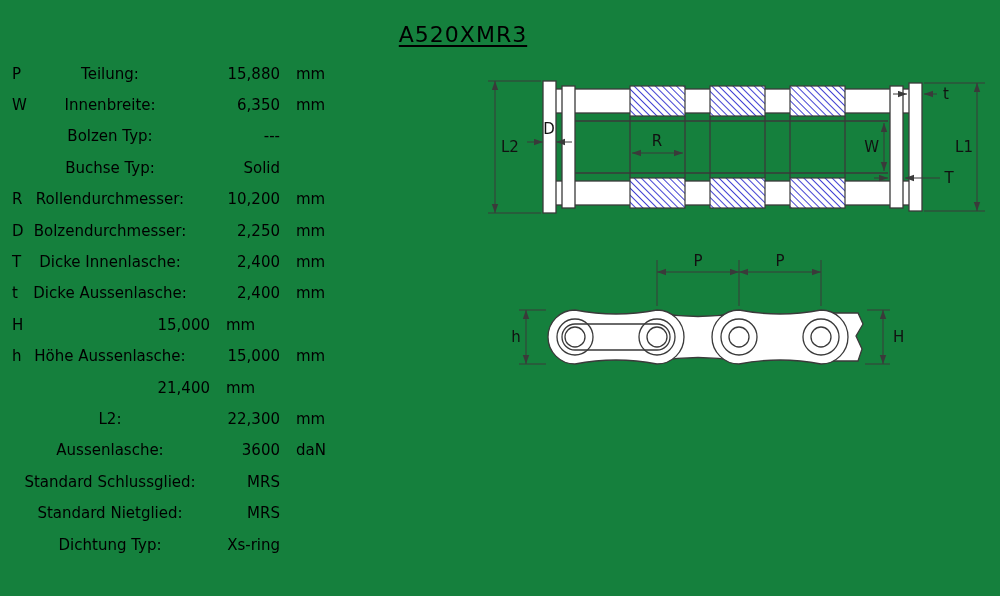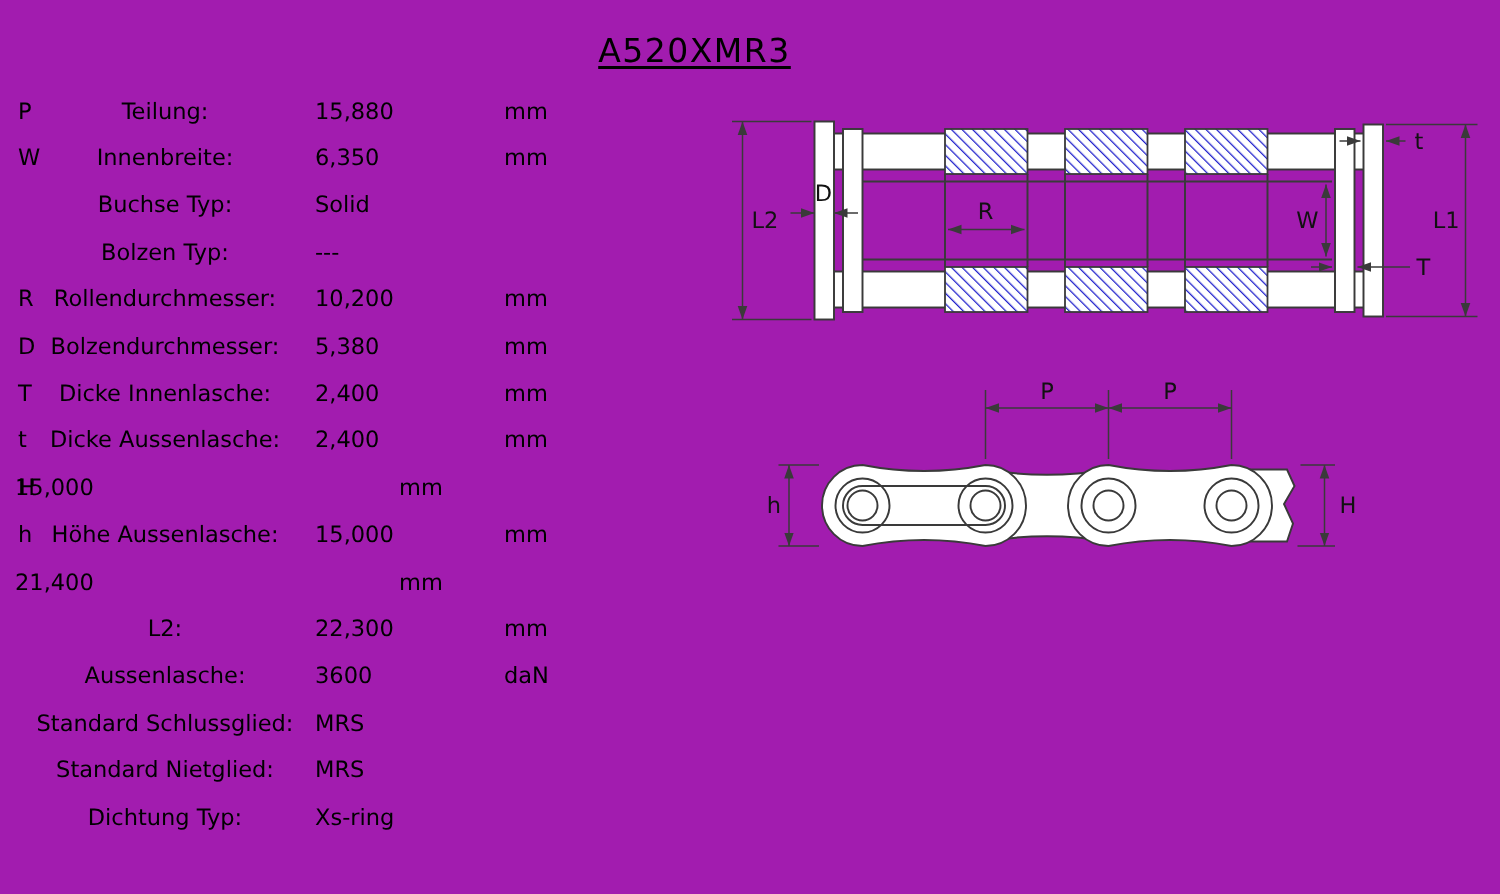--- a/index.html
+++ b/index.html
@@ -1,36 +1,36 @@
 <!DOCTYPE html>
 <html><head>
 <meta charset="utf-8">
 <style>
   * { box-sizing: border-box; }
   html, body { margin: 0; padding: 0; background: #fff; }
   #page {
-    position: relative; width: 1000px; height: 596px; background: #a21caf;
+    position: relative; width: 1000px; height: 596px; background: #15803d;
     font-family: "DejaVu Sans", "Liberation Sans", sans-serif; color: #000;
     overflow: hidden;
   }
   #title {
     position: absolute; top: 22px; left: 0; width: 926px;
     text-align: center; font-size: 22px; letter-spacing: 1px;
     text-decoration: underline; text-underline-offset: 3px;
   }
   #spec-table { position: absolute; left: 10px; top: 58px; width: 470px; }
   .spec-row {
     position: relative; display: grid;
     grid-template-columns: 200px 70px 176px;
     height: 31.4px; align-items: center; font-size: 15px;
   }
   .cell.sym { position: absolute; left: 2px; top: 50%; transform: translateY(-50%); }
   .cell.label { text-align: center; white-space: nowrap; }
-  .cell.value { text-align: left; white-space: nowrap; }
-  .cell.unit  { text-align: left; padding-left: 16px; white-space: nowrap; margin-left: 40px; }
+  .cell.value { text-align: right; white-space: nowrap; }
+  .cell.unit  { text-align: left; padding-left: 16px; white-space: nowrap; }
 
   #cross-section { position: absolute; left: 485px; top: 72px; }
   #side-view     { position: absolute; left: 505px; top: 248px; }
 
   svg text.dl { font-family: "DejaVu Sans", "Liberation Sans", sans-serif; font-size: 15px; fill: #111; stroke: none; }
   .dim { stroke: #3a3a3a; stroke-width: 1; fill: none; }
   .st  { stroke: #3a3a3a; stroke-width: 1.3; fill: #fff; }
   .stn { stroke: #3a3a3a; stroke-width: 1.3; fill: none; }
   .hr  { stroke: #3a3a3a; stroke-width: 1.2; fill: url(#hatch); }
 </style>
@@ -51,43 +51,43 @@
 
     <div class="spec-row">
       <span class="cell sym">W</span>
       <span class="cell label">Innenbreite:</span>
       <span class="cell value">6,350</span>
       <span class="cell unit">mm</span>
     </div>
 
     <div class="spec-row">
       <span class="cell sym"></span>
+      <span class="cell label">Bolzen Typ:</span>
+      <span class="cell value">---</span>
+      <span class="cell unit"></span>
+    </div>
+
+    <div class="spec-row">
+      <span class="cell sym"></span>
       <span class="cell label">Buchse Typ:</span>
       <span class="cell value">Solid</span>
-      <span class="cell unit"></span>
-    </div>
-
-    <div class="spec-row">
-      <span class="cell sym"></span>
-      <span class="cell label">Bolzen Typ:</span>
-      <span class="cell value">---</span>
       <span class="cell unit"></span>
     </div>
 
     <div class="spec-row">
       <span class="cell sym">R</span>
       <span class="cell label">Rollendurchmesser:</span>
       <span class="cell value">10,200</span>
       <span class="cell unit">mm</span>
     </div>
 
     <div class="spec-row">
       <span class="cell sym">D</span>
       <span class="cell label">Bolzendurchmesser:</span>
-      <span class="cell value">5,380</span>
+      <span class="cell value">2,250</span>
       <span class="cell unit">mm</span>
     </div>
 
     <div class="spec-row">
       <span class="cell sym">T</span>
       <span class="cell label">Dicke Innenlasche:</span>
       <span class="cell value">2,400</span>
       <span class="cell unit">mm</span>
     </div>
 

